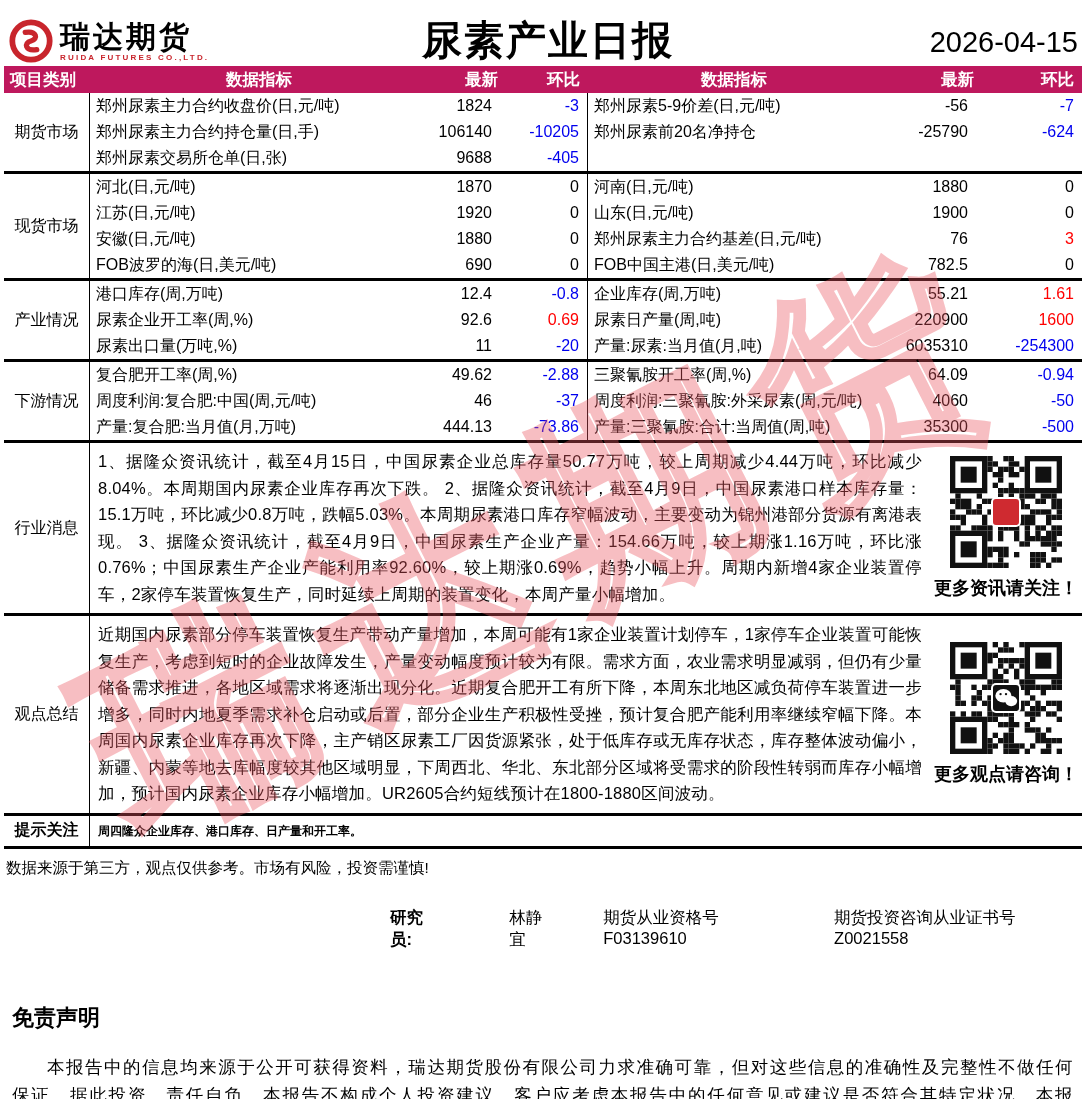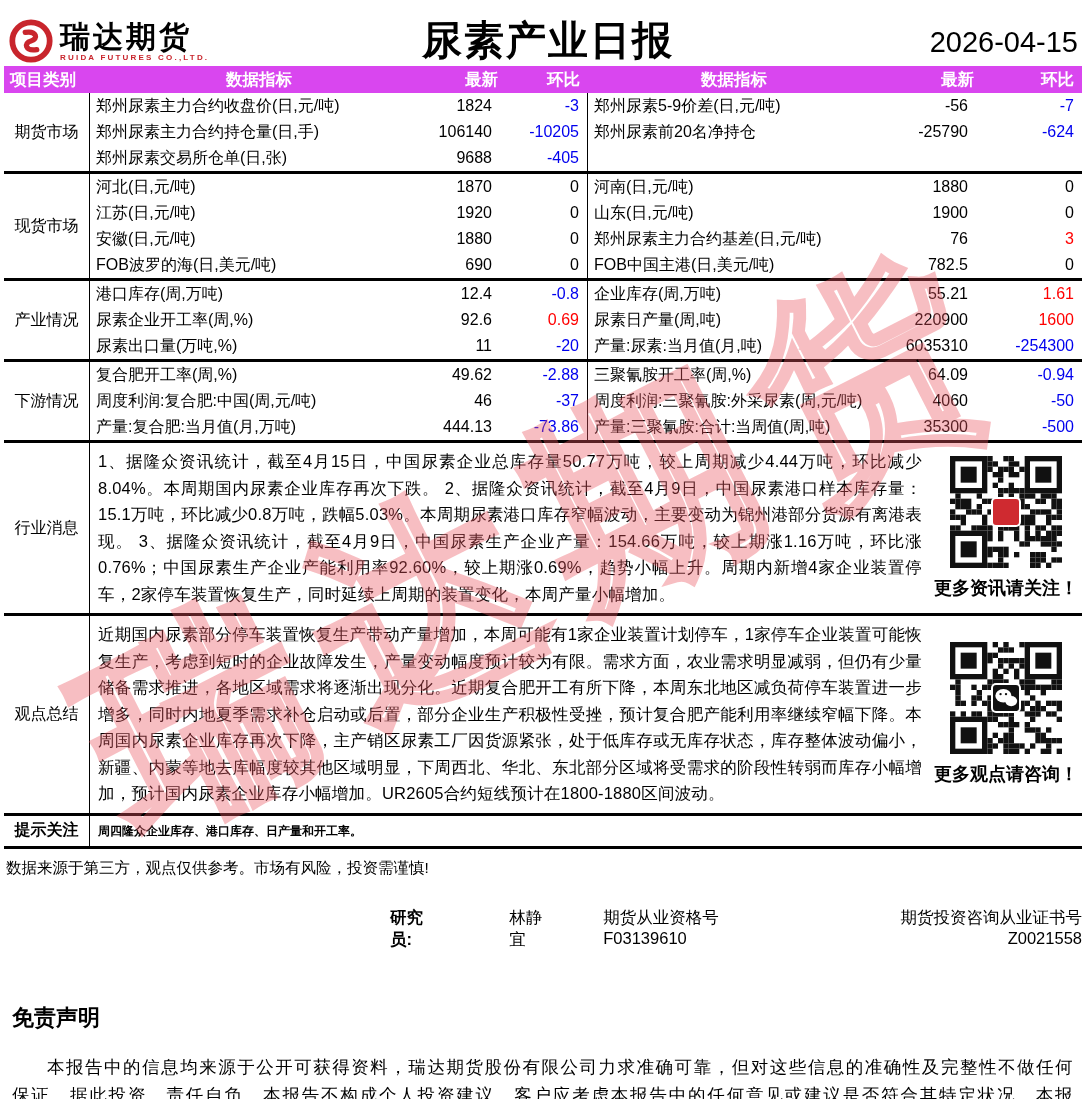--- a/index.html
+++ b/index.html
@@ -18,21 +18,21 @@
   .logo-mark { width:46px; height:46px; flex:0 0 auto; }
   .logo-txt  { display:flex; flex-direction:column; }
   .logo-cn { font-size:30px; font-weight:bold; letter-spacing:3px; line-height:32px; }
   .logo-en { font-size:8px; color:#c8252c; letter-spacing:2.2px; font-weight:bold; }
   .hdr-title { flex:1; text-align:center; font-size:40px; font-weight:bold; letter-spacing:2px; line-height:60px;}
   .hdr-date  { width:215px; text-align:right; font-size:29px; padding-top:16px; }
 
   
   .thead, .section { display:grid; grid-template-columns:86px 338px 78px 82px 292px 102px 100px; }
   .thead {
-    background:#d946ef; color:#fff; font-weight:bold; font-size:16.5px;
+    background:#be185d; color:#fff; font-weight:bold; font-size:16.5px;
     height:27px; align-items:center;
   }
   .thead .c1 { padding-left:6px; text-align:left; }
   .thead .c2, .thead .c5 { text-align:center; }
   .thead .c3, .thead .c4, .thead .c6, .thead .c7 { text-align:right; padding-right:8px; }
 
   .section { border-bottom:3px solid #000; }
   .cell { height:26px; line-height:26px; font-size:16px; overflow:hidden; white-space:nowrap; }
   .cat  {
     display:flex; align-items:center; justify-content:center;
@@ -70,21 +70,21 @@
   .tips { display:grid; grid-template-columns:86px 1fr; border-bottom:3px solid #000;font-weight:bold; }
   .tips .cat { font-size:16px; }
   .tips .tip-text { padding-left:8px; font-size:12px; height:30px; line-height:30px; }
 
   
   .note { font-size:15.5px; padding:9px 2px 0 2px; }
   .researcher { display:flex; margin-top:28px; font-size:16.5px; }
   .researcher .r-label { font-weight:bold; margin-left:386px; }
   .researcher .r-name { margin-left:66px; }
   .researcher .r-qual { margin-left:46px; }
-  .researcher .r-cert { margin-left:38px;text-align:right; }
+  .researcher .r-cert { margin-left:38px; }
 
   .disc-title { font-size:22px; font-weight:bold; margin:52px 0 0 8px; }
   .disc-body {
     margin:20px 8px 14px 8px; font-size:17.5px; line-height:28.5px;
     text-align:justify; text-indent:2em; letter-spacing:1.5px;
   }
 
   
   .watermark {
     position:absolute; left:40px; top:640px; z-index:6;

